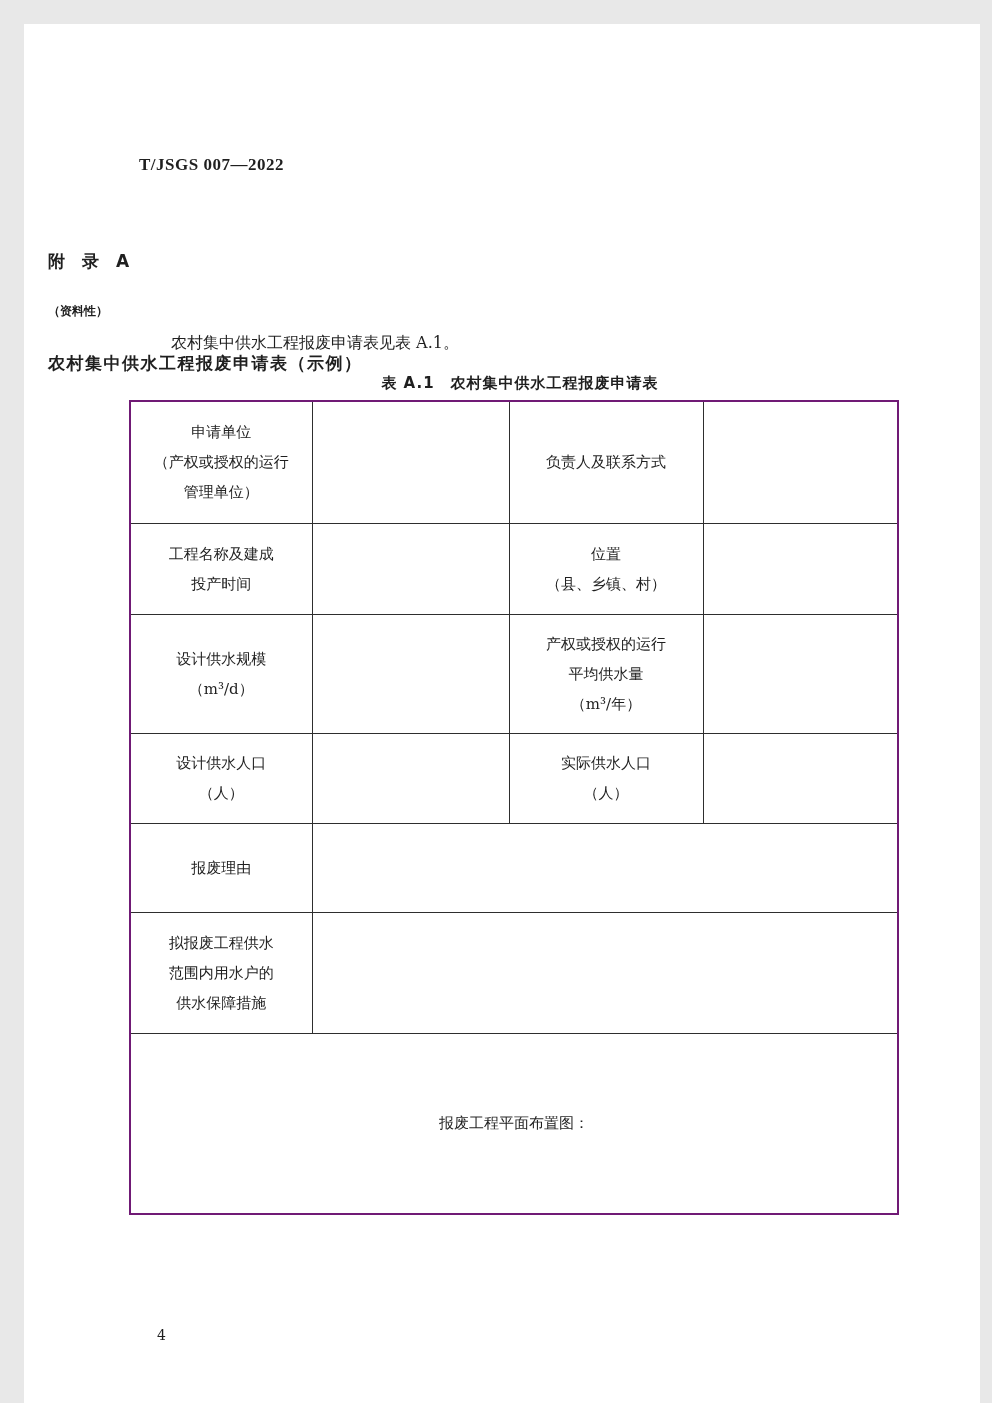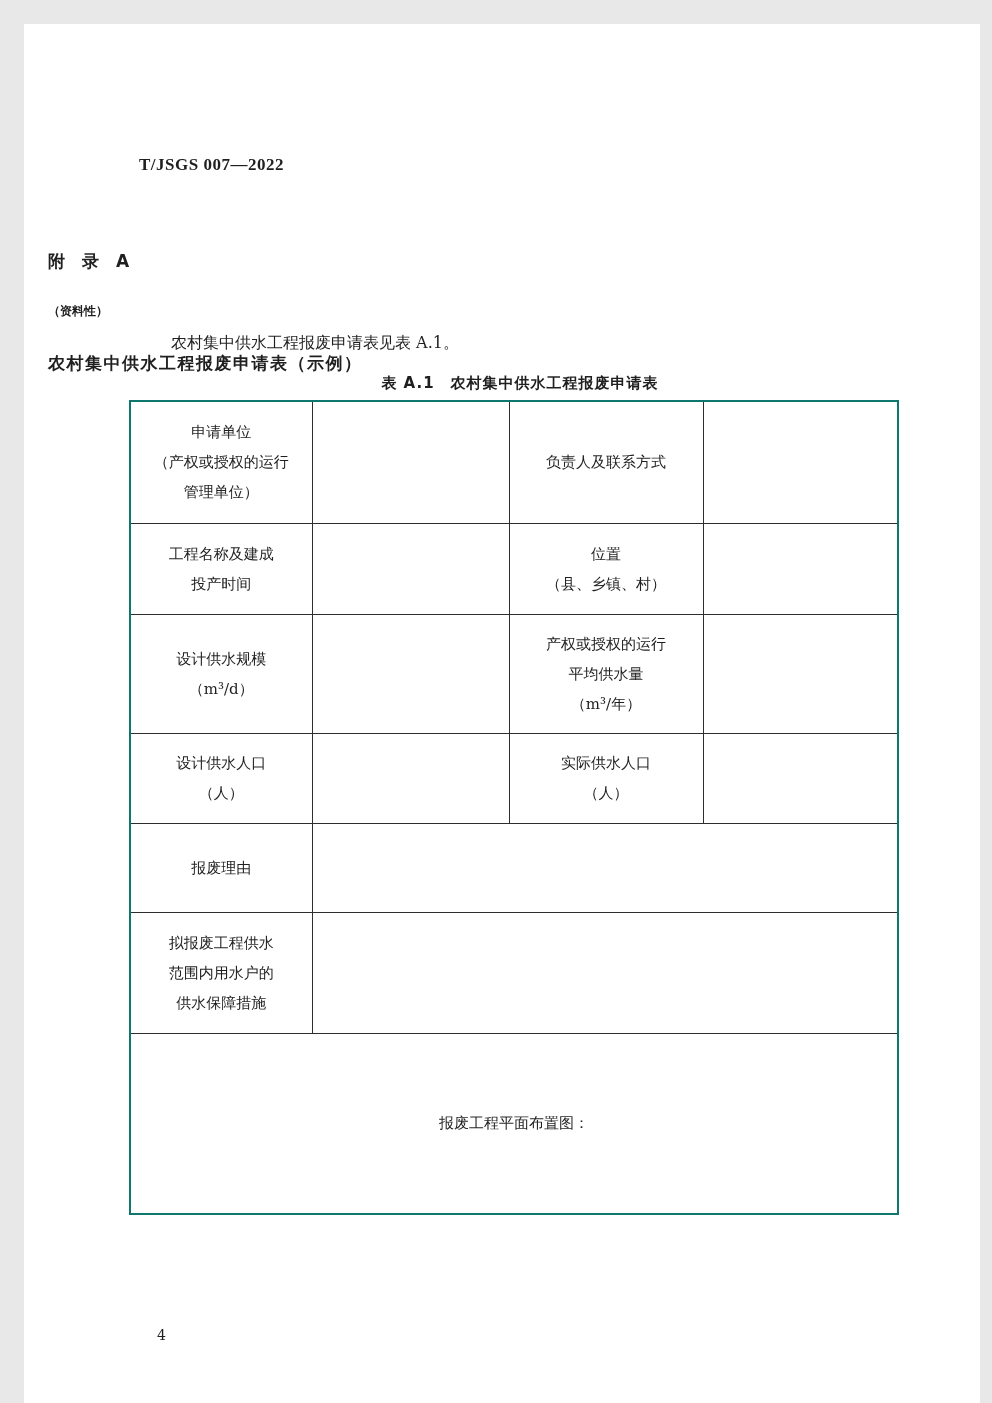--- a/index.html
+++ b/index.html
@@ -68,21 +68,21 @@
     font-weight: bold;
     letter-spacing: 1px;
   }
   table.app-table {
     position: absolute;
     left: 105px;
     top: 376px;
     width: 768px;
     border-collapse: collapse;
     table-layout: fixed;
-    border: 2px solid #0f766e;
+    border: 2px solid #701a75;
   }
   table.app-table td {
     border: 1px solid #2e2e2e;
     font-size: 15px;
     vertical-align: middle;
     text-align: center;
     line-height: 30px;
     padding: 2px 6px;
   }
   .multiline { white-space: pre-line; }

